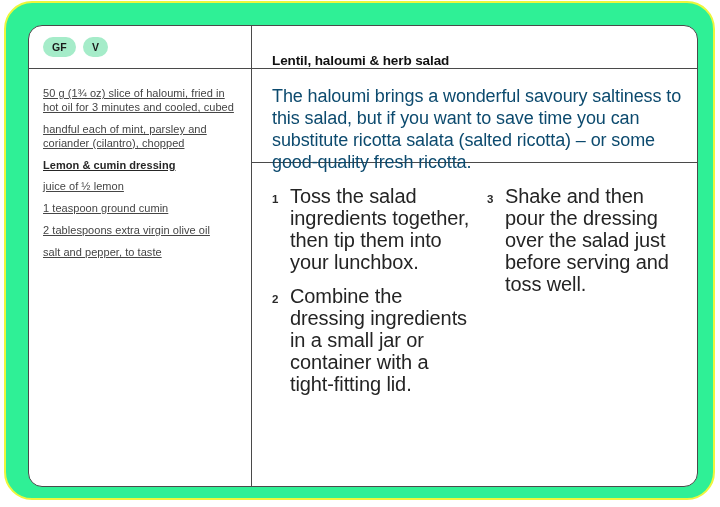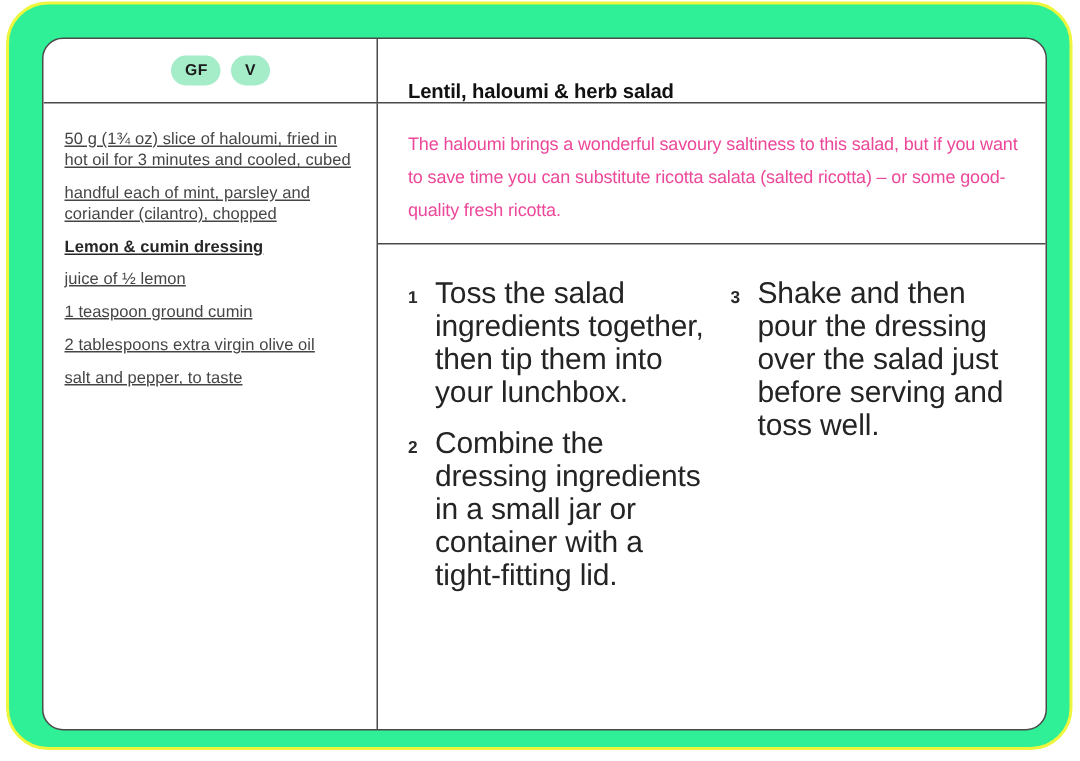--- a/index.html
+++ b/index.html
@@ -34,21 +34,21 @@
     grid-template-columns: 223px 1fr;
     grid-template-rows: 43px 1fr;
     overflow: hidden;
   }
 
   .header-left {
     grid-column: 1; grid-row: 1;
     border-right: 1.5px solid #4a4a4a;
     border-bottom: 1.5px solid #4a4a4a;
     display: flex; align-items: center;
-    padding-left: 14px; gap: 7px; justify-content: center;
+    padding-left: 14px; gap: 7px;
   }
   .pill {
     display: inline-block;
     background: #a5ecc9;
     color: #1b1b1b;
     font-size: 10.5px;
     font-weight: 700;
     line-height: 1;
     padding: 5px 9px 4px 9px;
     border-radius: 11px;
@@ -92,23 +92,23 @@
     display: flex;
     flex-direction: column;
   }
   .intro {
     height: 94px;
     border-bottom: 1.5px solid #4a4a4a;
     padding: 16px 8px 0 20px;
   }
   .intro p {
     margin: 0;
-    font-size: 12px;
+    font-size: 18px;
     line-height: 22px;
-    color: #ec4899;
+    color: #0c4a6e;
     letter-spacing: -0.1px;
     max-width: 420px;
   }
 
   .steps {
     padding: 22px 10px 0 20px;
     display: flex;
     gap: 14px;
   }
   .step-col { width: 201px; flex: none; }

